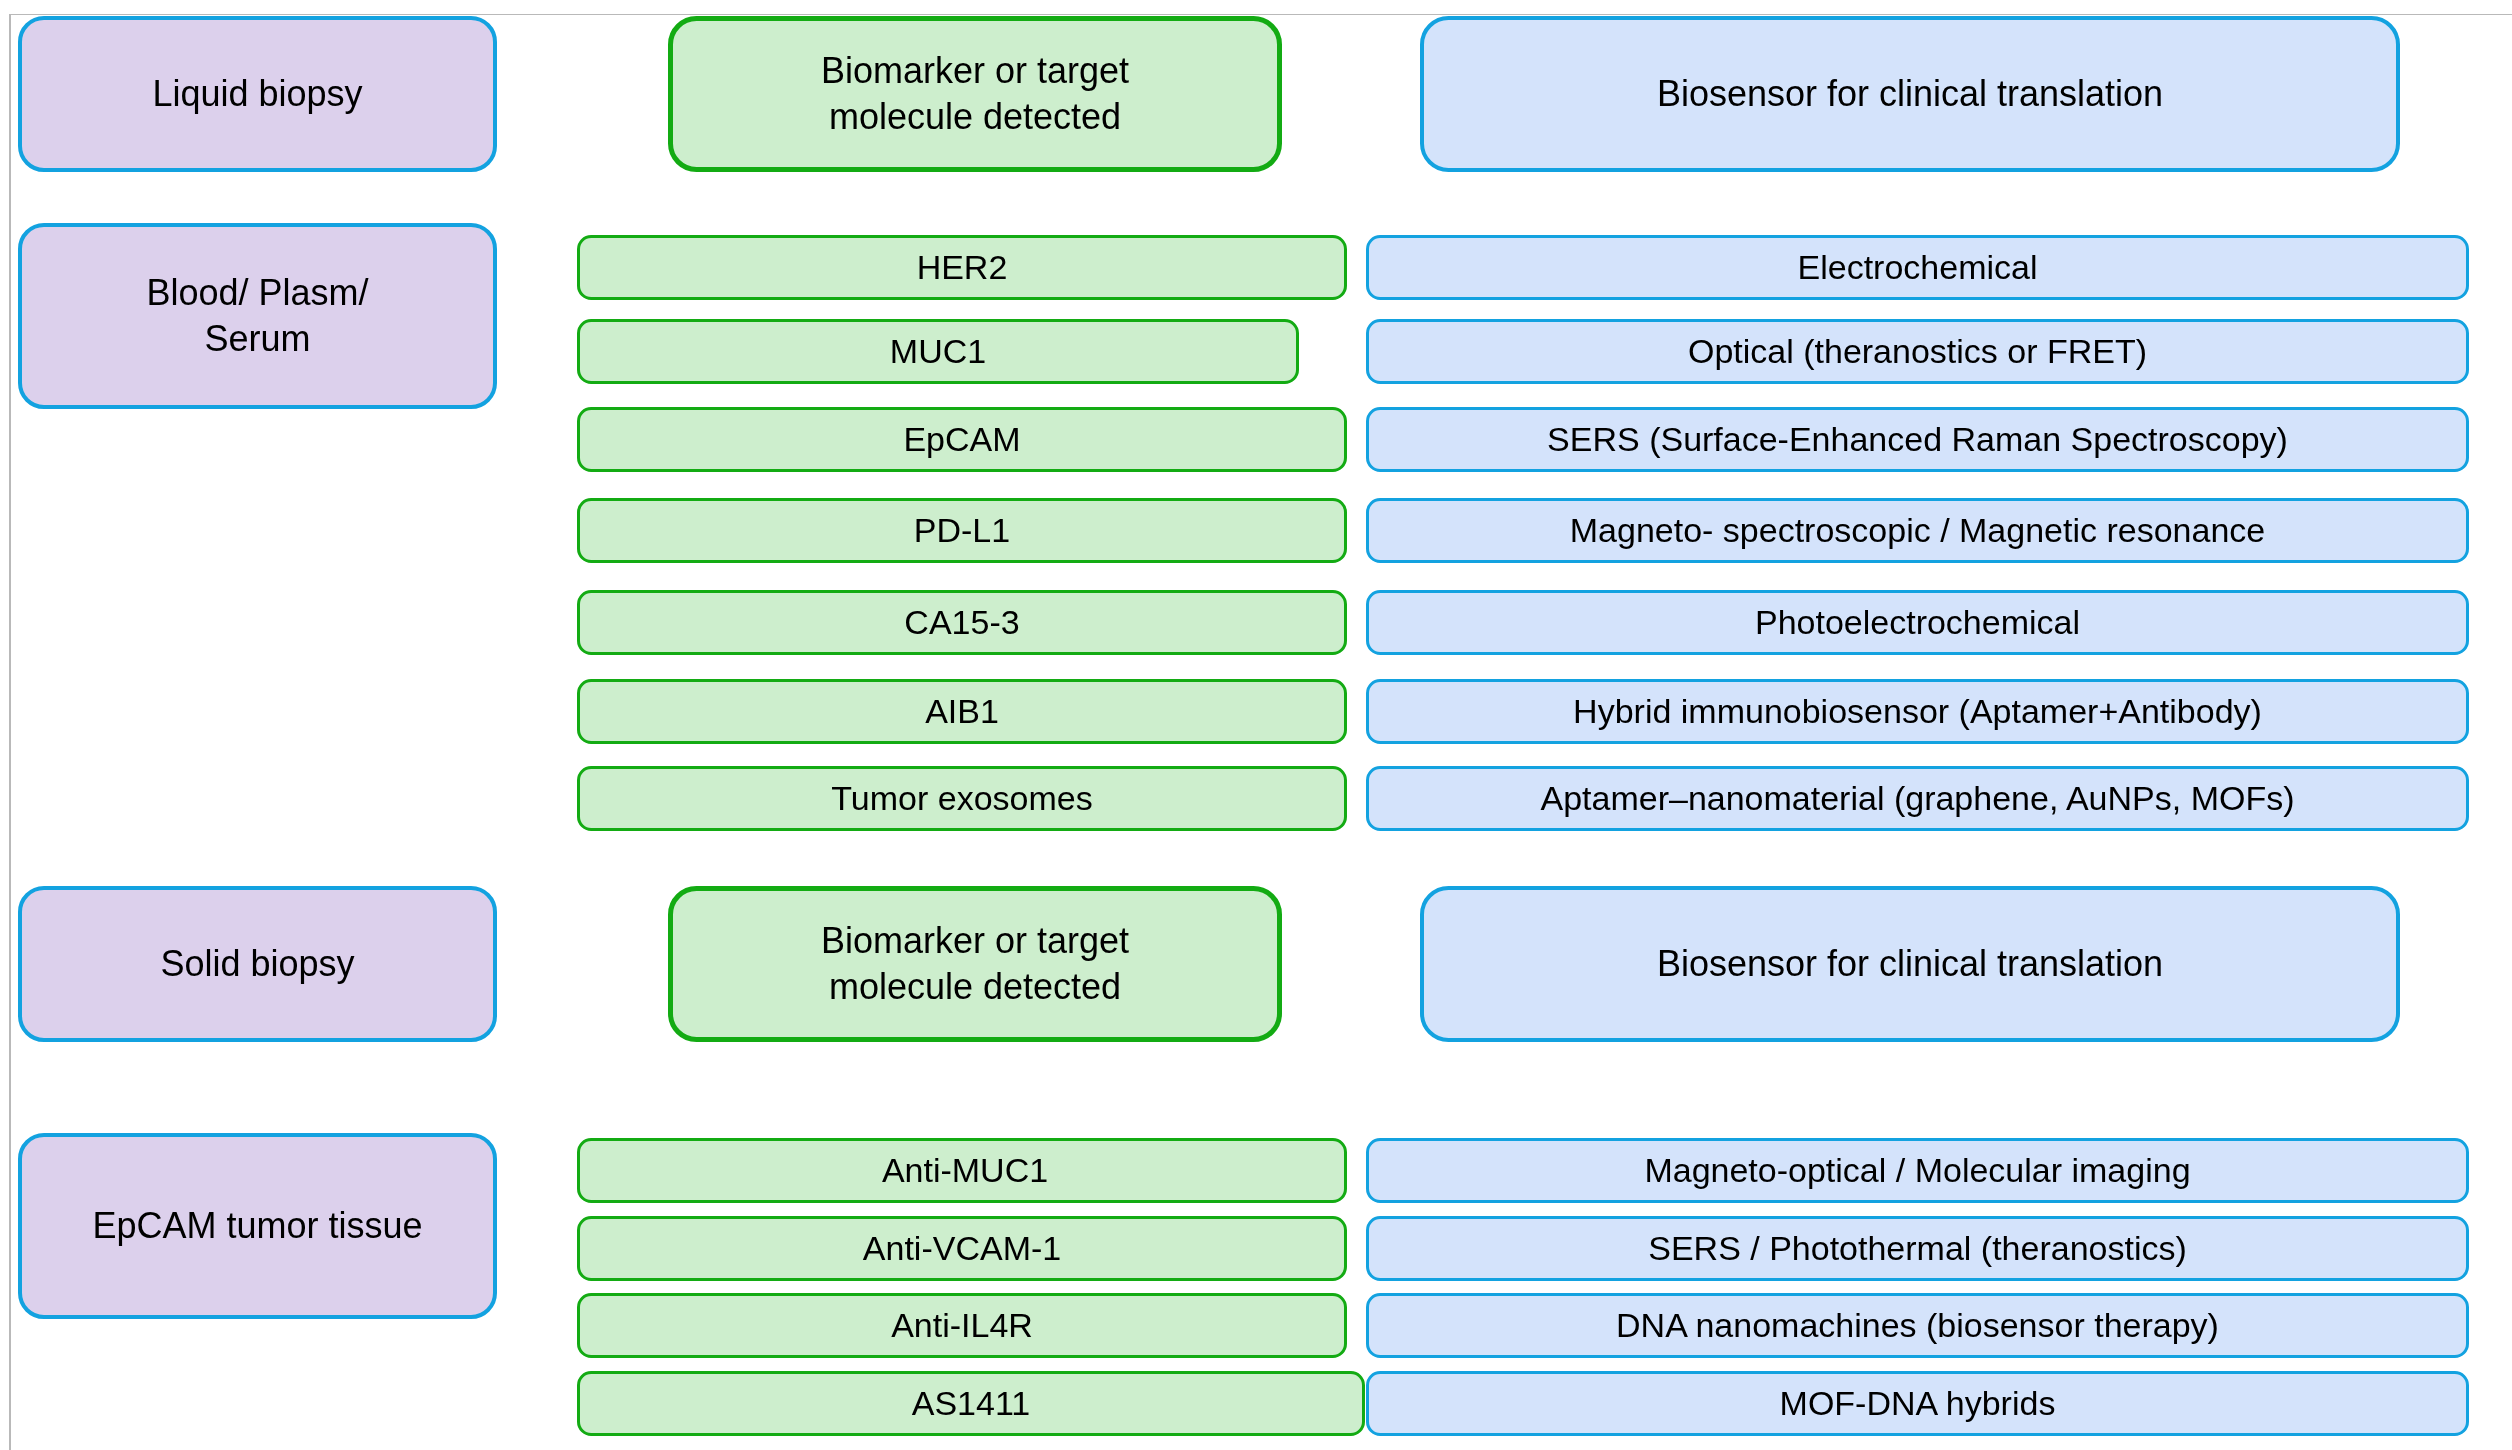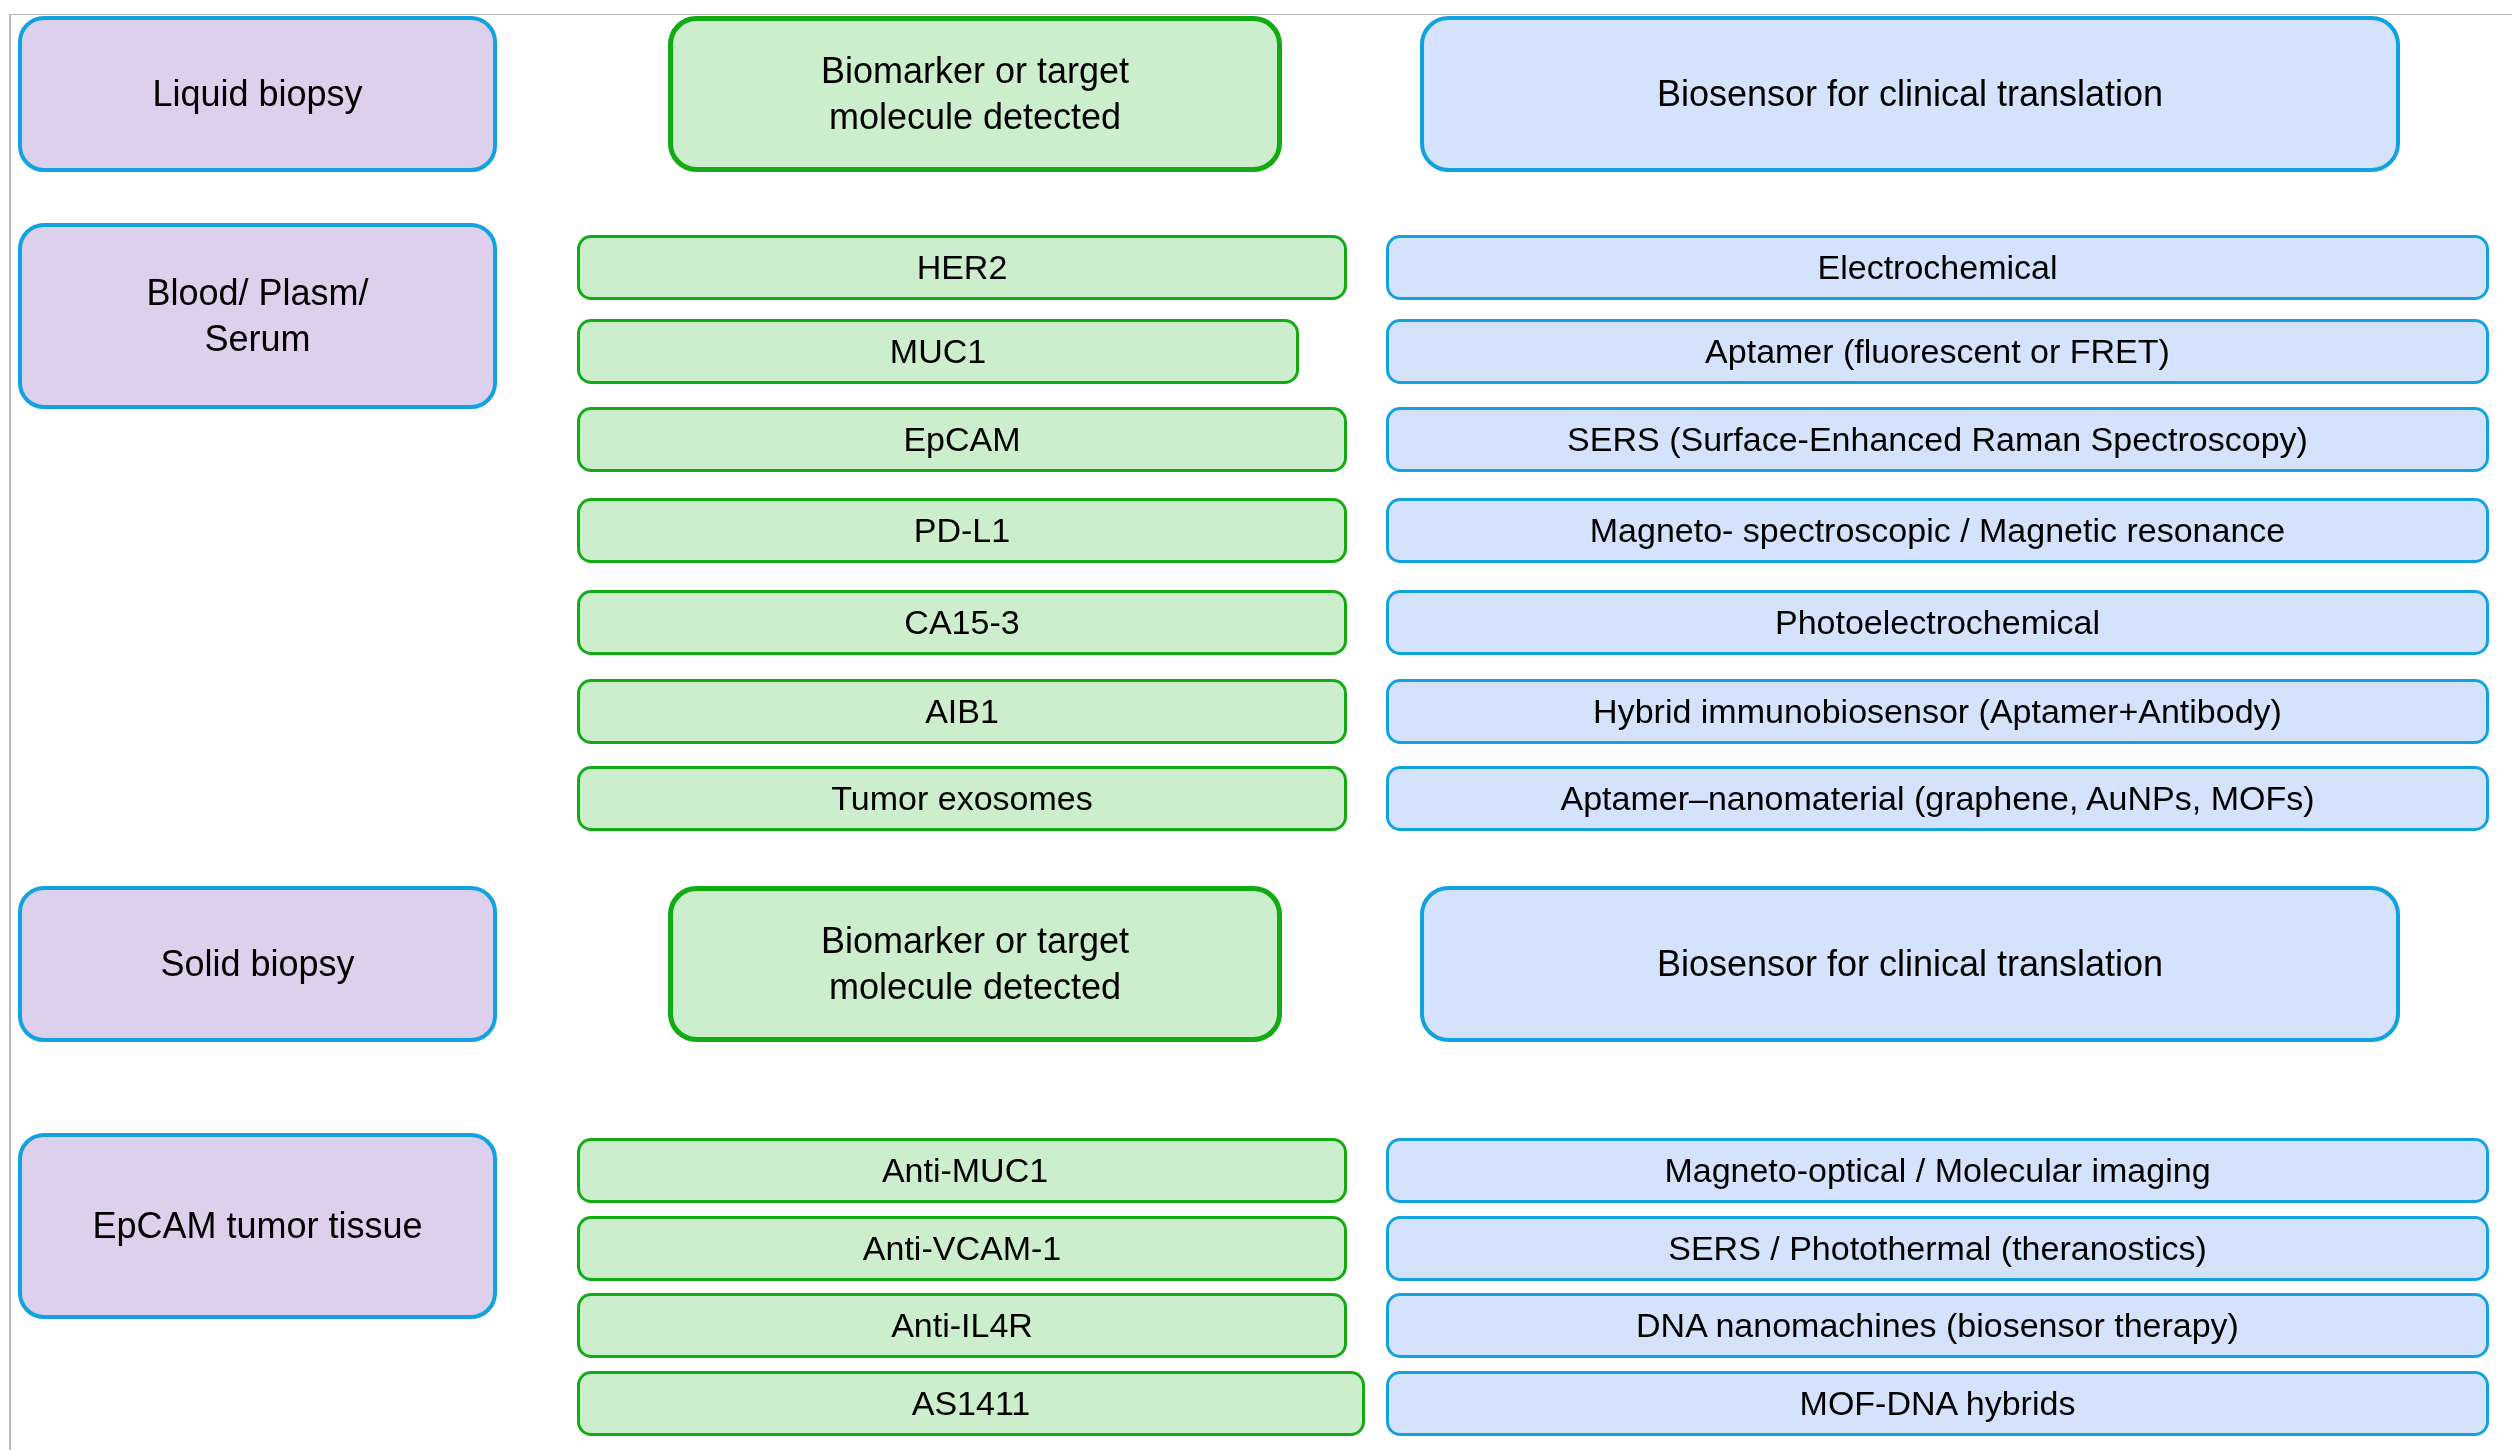--- a/index.html
+++ b/index.html
@@ -77,21 +77,20 @@
     background: #d4e3fb;
     border: 4.5px solid #13a2e0;
     border-radius: 28.5px;
     font-size: 36px;
   }
   .box.blue-row {
     background: #d4e3fb;
     border: 3.9px solid #13a2e0;
     border-radius: 14.2px;
     font-size: 34px;
-    margin-left: 20px;
   }
 </style>
 </head>
 <body>
 
 <div id="canvas">
 
   <div class="page-rule-top"></div>
   <div class="page-rule-left"></div>
 
@@ -107,21 +106,21 @@
 
   <div class="box green-row" style="left:577px; top:235px; width:770px; height:65px;">HER2</div>
   <div class="box green-row" style="left:577px; top:319px; width:722px; height:65px;">MUC1</div>
   <div class="box green-row" style="left:577px; top:407px; width:770px; height:65px;">EpCAM</div>
   <div class="box green-row" style="left:577px; top:498px; width:770px; height:65px;">PD-L1</div>
   <div class="box green-row" style="left:577px; top:590px; width:770px; height:65px;">CA15-3</div>
   <div class="box green-row" style="left:577px; top:679px; width:770px; height:65px;">AIB1</div>
   <div class="box green-row" style="left:577px; top:766px; width:770px; height:65px;">Tumor exosomes</div>
 
   <div class="box blue-row" style="left:1366px; top:235px; width:1103px; height:65px;">Electrochemical</div>
-  <div class="box blue-row" style="left:1366px; top:319px; width:1103px; height:65px;">Aptamer (fluorescent or FRET)</div>
+  <div class="box blue-row" style="left:1366px; top:319px; width:1103px; height:65px;">Optical (theranostics or FRET)</div>
   <div class="box blue-row" style="left:1366px; top:407px; width:1103px; height:65px;">SERS (Surface-Enhanced Raman Spectroscopy)</div>
   <div class="box blue-row" style="left:1366px; top:498px; width:1103px; height:65px;">Magneto- spectroscopic / Magnetic resonance</div>
   <div class="box blue-row" style="left:1366px; top:590px; width:1103px; height:65px;">Photoelectrochemical</div>
   <div class="box blue-row" style="left:1366px; top:679px; width:1103px; height:65px;">Hybrid immunobiosensor (Aptamer+Antibody)</div>
   <div class="box blue-row" style="left:1366px; top:766px; width:1103px; height:65px;">Aptamer–nanomaterial (graphene, AuNPs, MOFs)</div>
 
   <div class="box purple" style="left:18px; top:886px; width:479px; height:156px;">Solid biopsy</div>
 
   <div class="box green-header" style="left:668px; top:886px; width:614px; height:156px;">Biomarker or target
 molecule detected</div>

